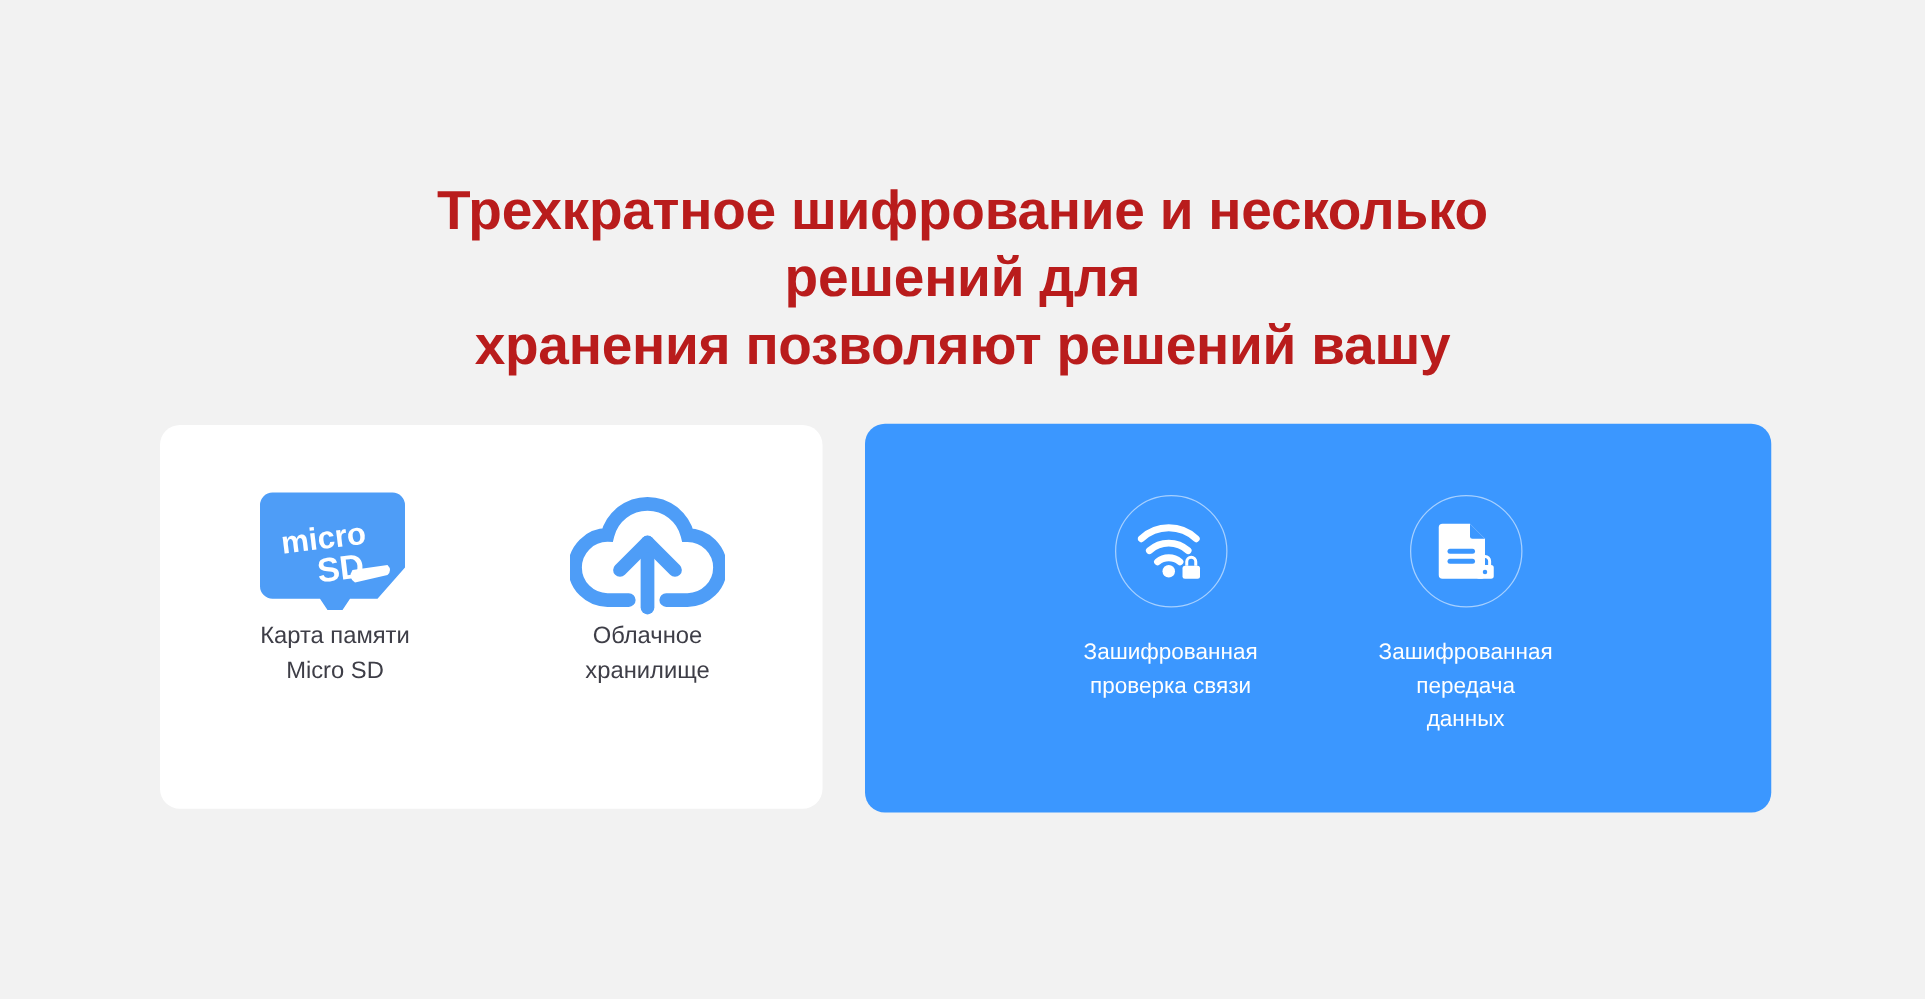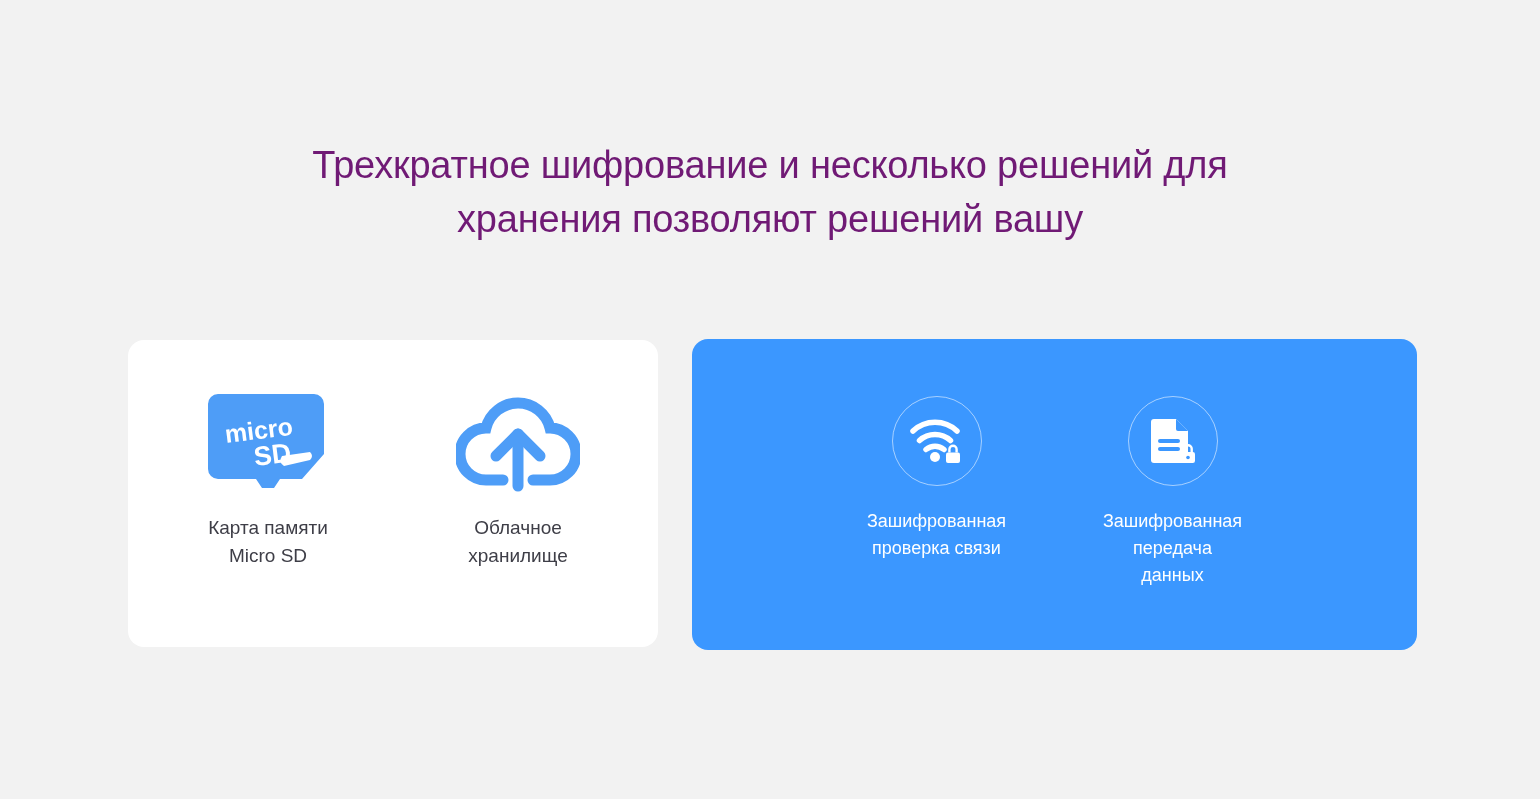--- a/index.html
+++ b/index.html
@@ -20,24 +20,24 @@
   }
 
   
   .heading {
     position: absolute;
     left: 50%;
     transform: translateX(-50%);
     top: 113px;
     width: 1040px;
     text-align: center;
-    font-size: 38px;
-    font-weight: normal;
+    font-size: 44px;
+    font-weight: bold;
     line-height: 54px;
-    color: #701a75;
+    color: #b91c1c;
     letter-spacing: -0.2px;
   }
 
   
   .cards {
     position: absolute;
     left: 128px;
     top: 339px;
     width: 1290px;
     height: 312px;
@@ -81,21 +81,20 @@
     flex-direction: column;
     align-items: center;
   }
   .w-iconbox {
     height: 108px;
     display: flex;
     align-items: center;
     justify-content: center;
   }
   .w-label {
-    margin-top: 19px;
     font-size: 19px;
     line-height: 28px;
     color: #3e3e47;
     text-align: center;
     white-space: pre-line;
   }
 
   
   .blue-items {
     display: flex;

